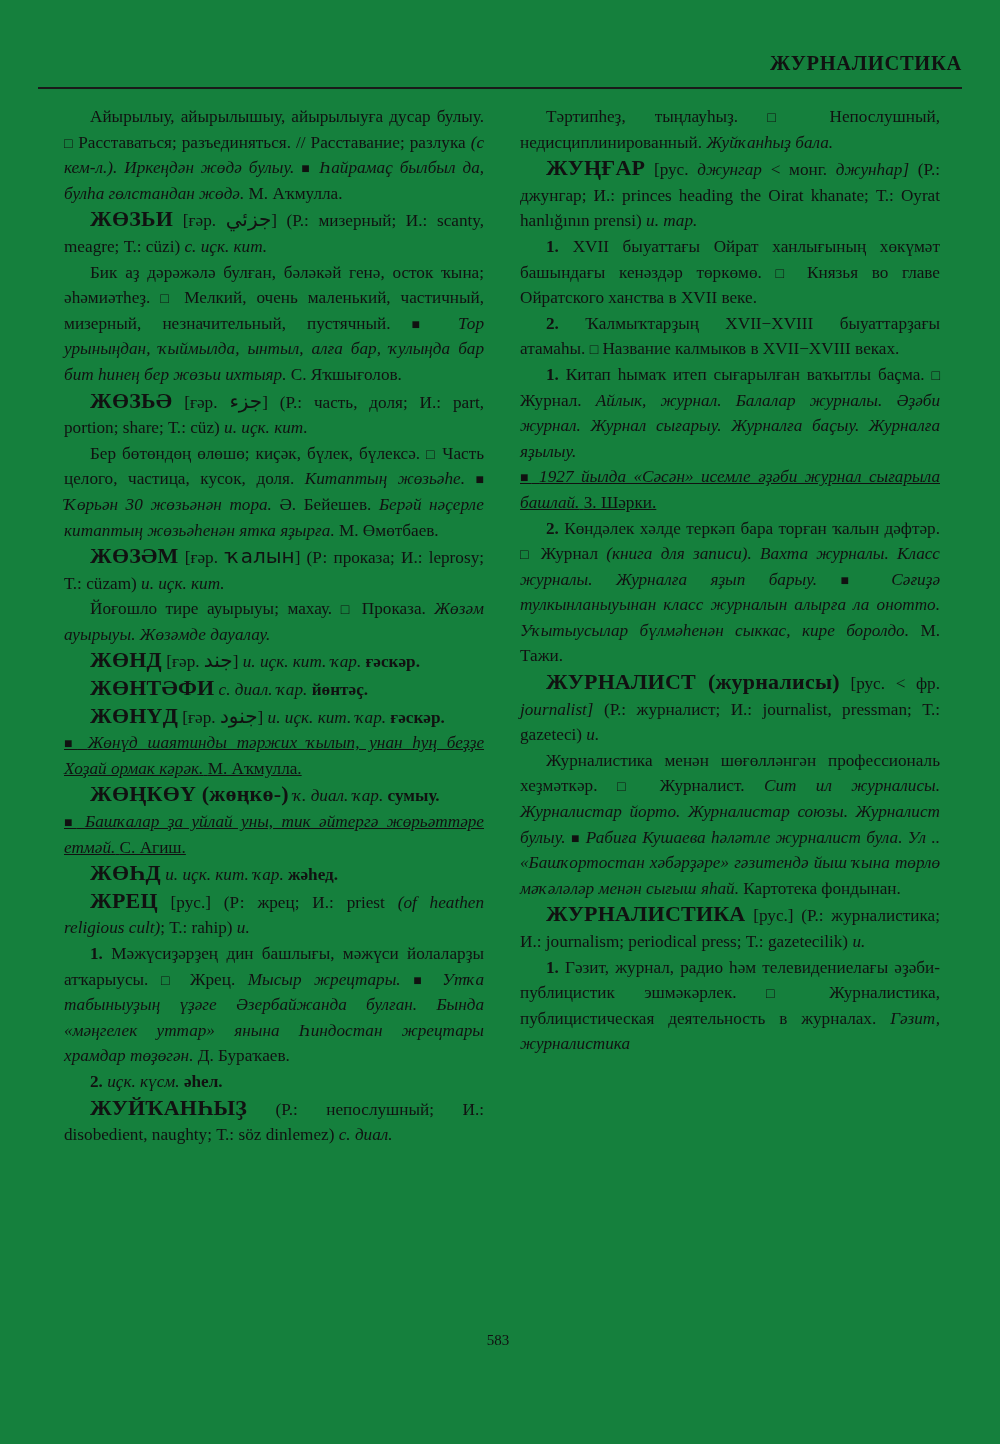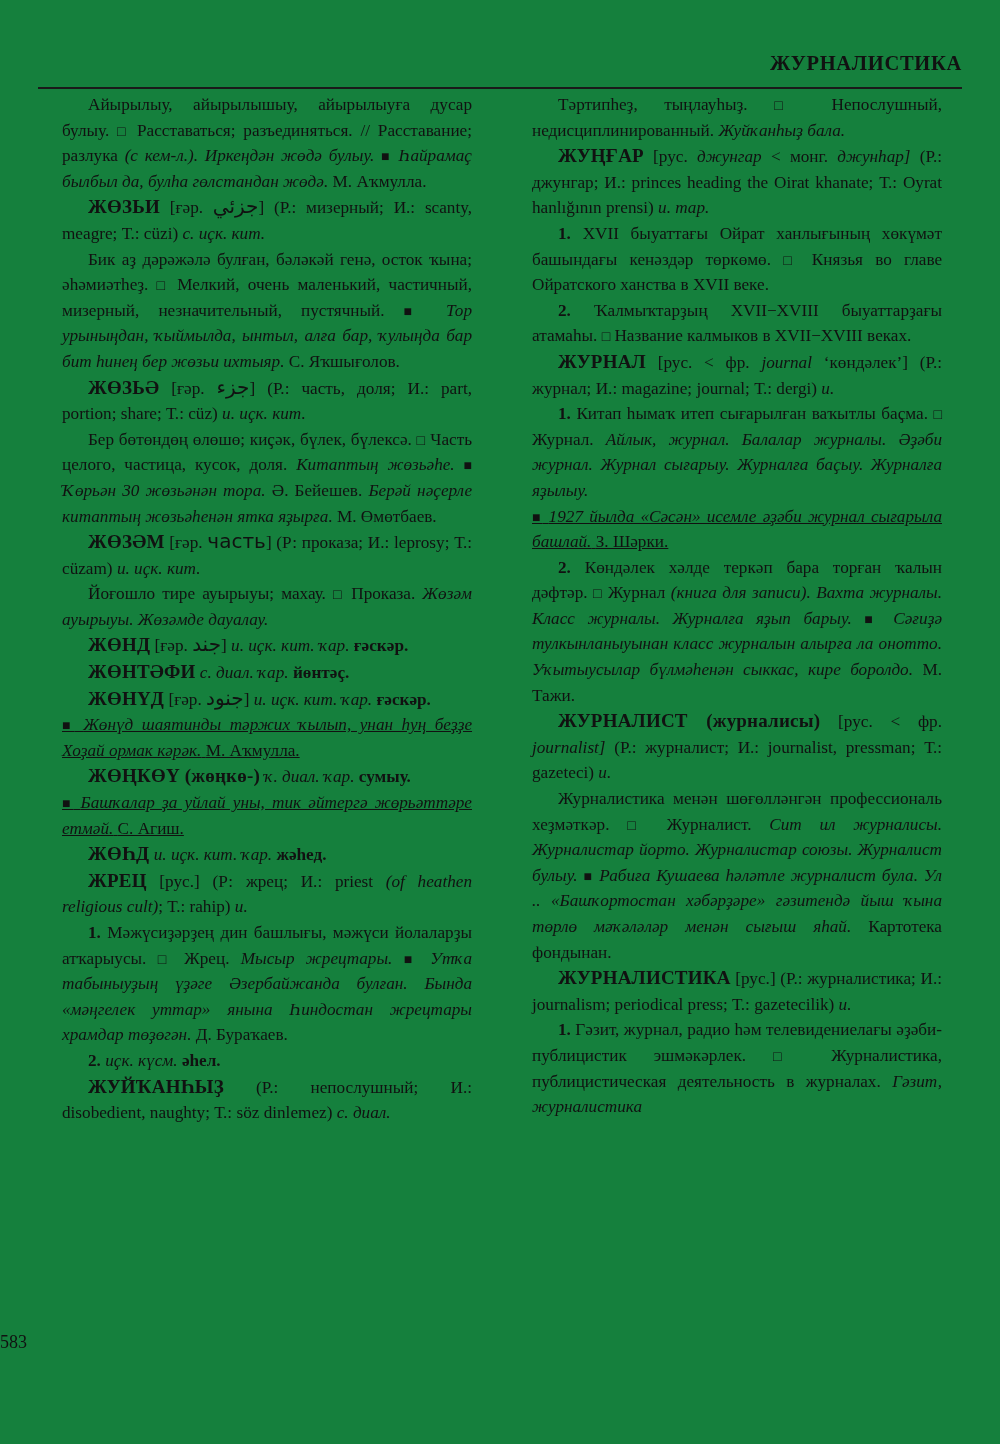--- a/index.html
+++ b/index.html
@@ -34,67 +34,69 @@
     top: 87px;
     left: 38px;
     width: 924px;
     height: 2px;
     background: #1a1a1a;
   }
 
   
   .cols {
     position: absolute;
-    top: 92px;
+    top: 104px;
     left: 62px;
     width: 880px;
     height: 1200px;
     display: flex;
-    gap: 60px;
+    gap: 36px;
+    justify-content: center;
   }
   .col {
     width: 420px;
   }
 
   p {
     margin: 0;
     font-size: 17.2px;
     line-height: 25.6px;
     text-align: justify;
     text-justify: inter-word;
     hyphens: none;
   }
   p.ind { text-indent: 26px; }
   p.noind { text-indent: 0; text-decoration: underline; }
 
   b { font-weight: bold; }
   i { font-style: italic; }
   .hw {
     font-weight: bold;
-    font-size: 19px;
+    font-size: 22px;
     letter-spacing: 0.2px;
   }
   .ar {
     font-family: "DejaVu Sans", sans-serif;
     font-size: 20px;
     font-weight: normal;
     direction: rtl;
     unicode-bidi: isolate;
   }
   .sq-open::before  { content: "\25A1"; }
   .sq-solid::before { content: "\25A0"; }
   .sq-open, .sq-solid { font-size: 14px; line-height: 1; }
 
   
   .folio {
     position: absolute;
     left: 0;
     right: 4px;
     top: 1332px;
-    font-size: 18px;
+    text-align: center;
+    font-size: 15px;
   }
 </style>
 </head>
 <body>
 
 <div class="page">
 
   <div class="runhead">ЖУРНАЛИСТИКА</div>
   <div class="headrule"></div>
 
@@ -154,21 +156,21 @@
         <span class="sq-solid"></span>
         <i>Ҡөрьән 30 жөзьәнән тора.</i>
         <span>Ә. Бейешев.</span>
         <i>Берәй нәҫерле китаптың жөзьәһенән ятка яҙырға.</i>
         <span>М. Өмөтбаев.</span>
       </p>
 
       <p class="ind">
         <span class="hw">ЖӨЗӘМ</span>
         [<span>ғәр.</span>
-        <span class="ar">часть</span>]
+        <span class="ar">ҡалын</span>]
         (<span>Р:</span>
         <span>проказа;</span>
         <span>И.:</span>
         <span>leprosy;</span>
         <span>Т.:</span>
         <span>cüzam)</span>
         <i>и. иҫк. кит.</i>
       </p>
       <p class="ind">
         <span>Йоғошло тире ауырыуы; махау.</span>
@@ -294,33 +296,20 @@
         <span>Князья во главе Ойратского ханства в XVII веке.</span>
       </p>
       <p class="ind">
         <b>2.</b>
         <span>Ҡалмыҡтарҙың XVII−XVIII быуаттарҙағы атамаһы.</span>
         <span class="sq-open"></span>
         <span>Название калмыков в XVII−XVIII веках.</span>
       </p>
 
       <p class="ind">
-        <span class="hw">ЖУРНАЛ</span>
-        [<span>рус. &lt; фр.</span>
-        <i>journal</i>
-        <span>‘көндәлек’]</span>
-        (<span>Р.:</span>
-        <span>журнал;</span>
-        <span>И.:</span>
-        <span>magazine; journal;</span>
-        <span>Т.:</span>
-        <span>dergi)</span>
-        <i>и.</i>
-      </p>
-      <p class="ind">
         <b>1.</b>
         <span>Китап һымаҡ итеп сығарылған ваҡытлы баҫма.</span>
         <span class="sq-open"></span>
         <span>Журнал.</span>
         <i>Айлык, журнал. Балалар журналы. Әҙәби журнал. Журнал сығарыу. Журналға баҫыу. Журналға яҙылыу.</i>
       </p>
       <p class="noind">
         <span class="sq-solid"></span>
         <i>1927 йылда «Сәсән» исемле әҙәби журнал сығарыла башлай.</i>
         <span>З. Шәрки.</span>

